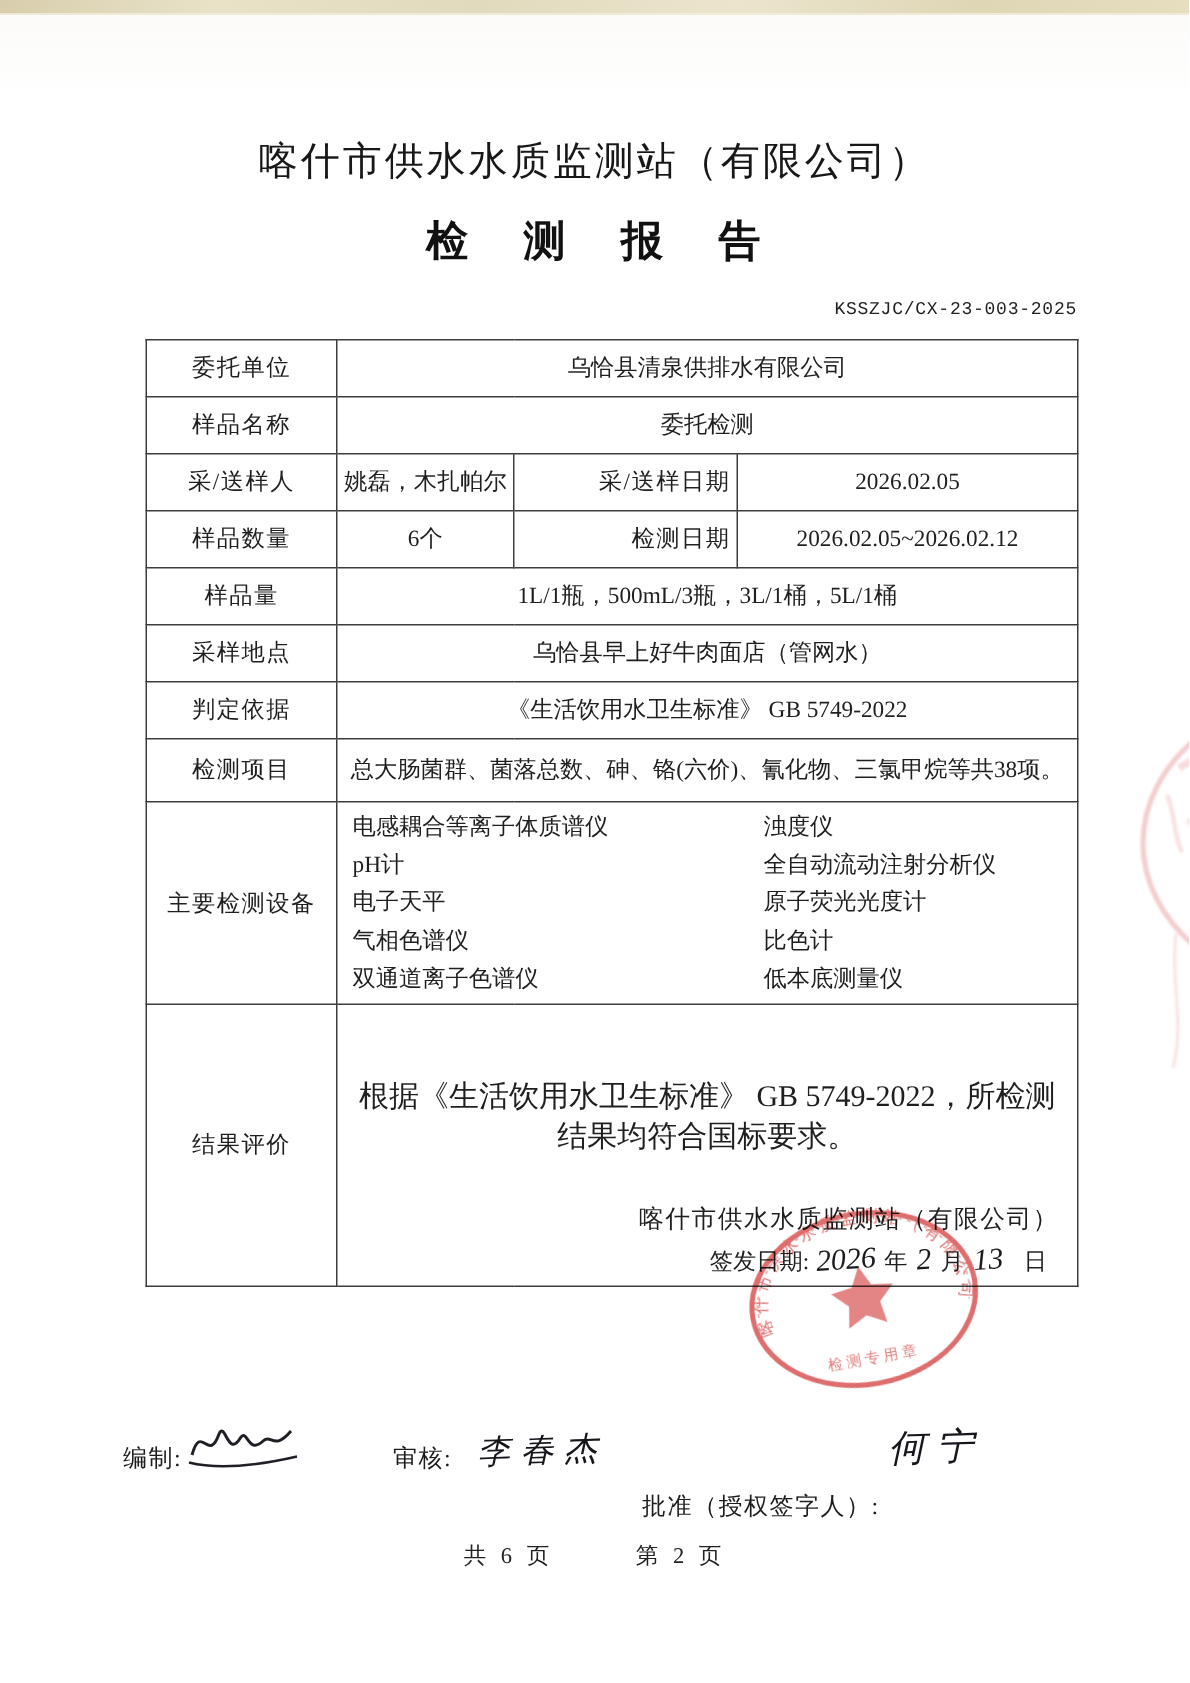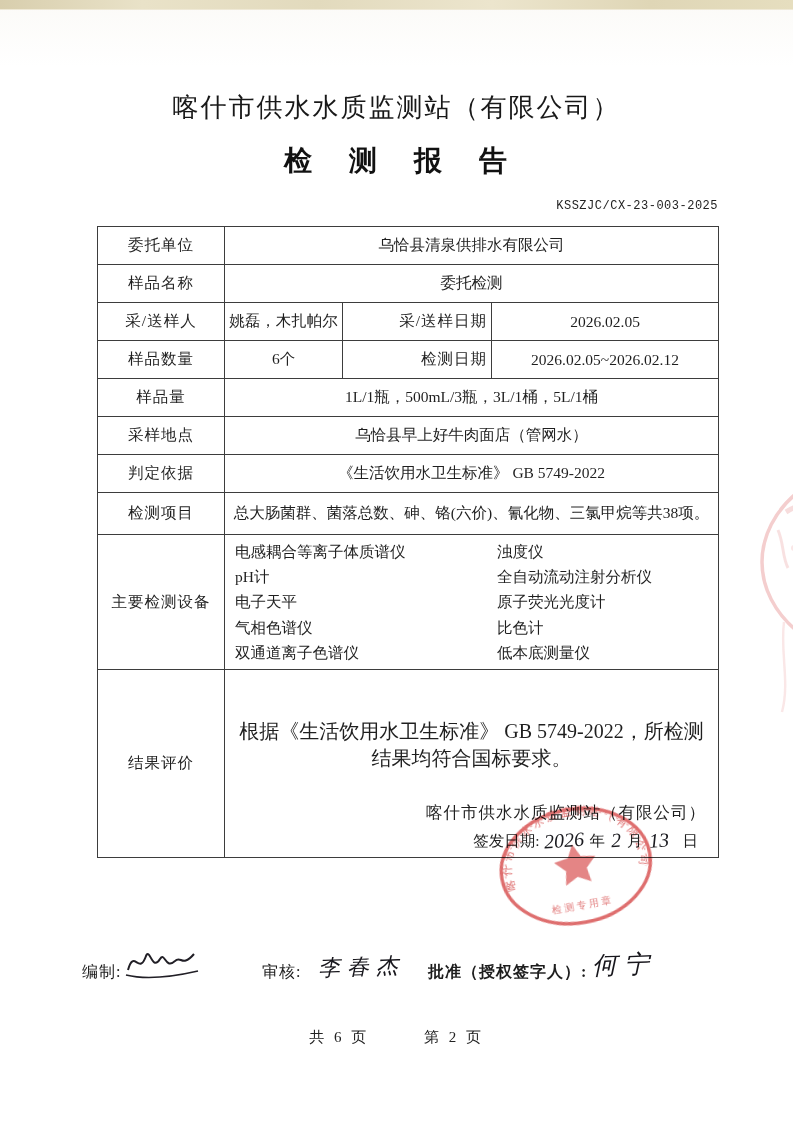--- a/index.html
+++ b/index.html
@@ -38,21 +38,21 @@
   table.report td{border:1.4px solid #3d3d3d;padding:0 4px;vertical-align:middle;overflow:hidden;}
   td.lbl{text-align:center;padding-left:10px;letter-spacing:1px;}
   td.mid{text-align:right;letter-spacing:1px;}
   td.val{text-align:center;}
   tr.h38{height:38px}
   tr.h53{height:42px}
   tr.h127{height:127px}
   tr.h188{height:188px}
   .equip-wrap{display:flex;padding:4px 0 4px 6px;line-height:25.2px;}
   .equip-left{width:262px;}
-  .equip-right{flex:1;}
+  .equip-right{flex:1;margin-left:12px;}
   .equip-wrap div{white-space:nowrap;}
   td.result-cell{vertical-align:top;position:relative;}
   .result-text{
     width:478px;margin:42px auto 0 auto;text-align:center;
     font-size:20px;line-height:27px;
   }
   .result-company{margin-top:30px;text-align:right;padding-right:8px;font-size:16.5px;letter-spacing:1px;}
   .result-date{margin-top:5px;display:flex;justify-content:flex-end;align-items:flex-end;padding-right:14px;font-size:15.5px;}
   .hand{font-style:italic;font-size:20px;transform:rotate(-4deg);display:inline-block;margin:0 4px;color:#1a1a1f;}
   .hand.day{margin-right:12px;}
@@ -194,20 +194,20 @@
     <circle cx="60" cy="62" r="2.4" fill="#d66" opacity=".5"></circle>
   </svg>
 
   <span class="sig-label" style="left:82px;top:962px;">编制:</span>
   <svg class="sig-squiggle" style="left:122px;top:944px;" width="80" height="42" viewBox="0 0 80 42">
     <path d="M6 26 C 12 4, 17 32, 24 12 C 28 3, 30 28, 38 15 C 43 7, 43 26, 53 17 C 59 11, 60 24, 72 10" fill="none" stroke="#211f26" stroke-width="2"></path>
     <path d="M4 31 C 24 36, 50 33, 76 27" fill="none" stroke="#211f26" stroke-width="1.6"></path>
   </svg>
   <span class="sig-label" style="left:262px;top:962px;">审核:</span>
   <span class="hand-name" style="left:318px;top:952px;">李春杰</span>
-  <span class="sig-label" style="left:428px;top:962px;font-weight:bold;">批准（授权签字人）:</span>
+  <span class="sig-label" style="left:428px;top:994px;">批准（授权签字人）:</span>
   <span class="hand-name" style="left:592px;top:948px;font-size:25px;">何宁</span>
 
   <div class="page-num">
     <span>共 6 页</span>
     <span>第 2 页</span>
   </div>
 </div>
 
 </body></html>

